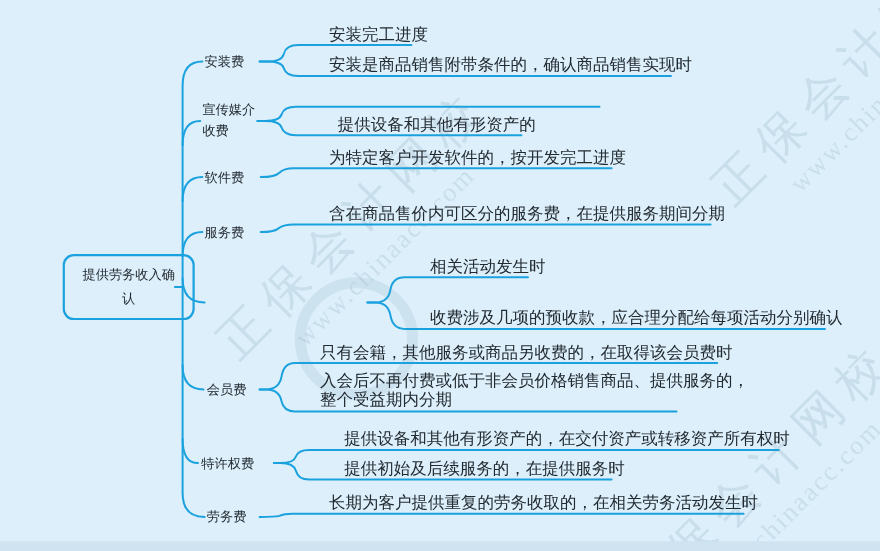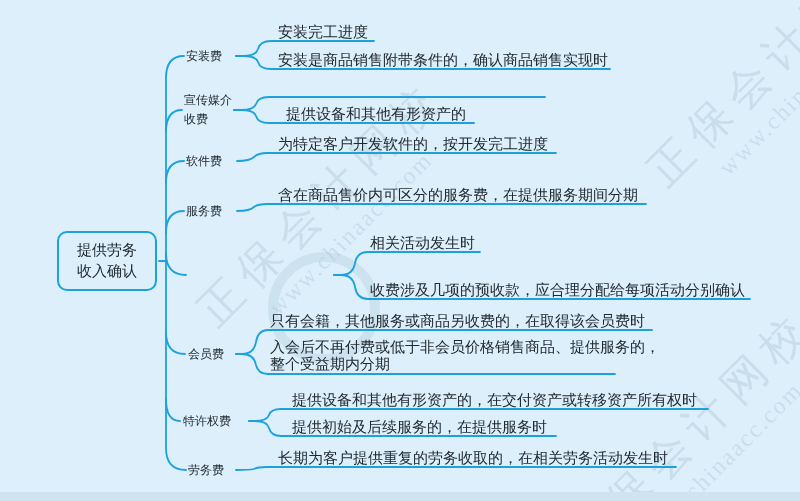--- a/index.html
+++ b/index.html
@@ -5,28 +5,28 @@
   html,body{margin:0;padding:0;}
   #stage{
     position:relative;
     width:800px;height:501px;
     background:var(--background,#dceffa);
     overflow:hidden;
     font-family:"Liberation Serif","DejaVu Serif",serif;
     color:var(--text,#222a31);
   }
   .abs{position:absolute;white-space:nowrap;}
-  .leaf-label{font-size:15px;line-height:17px;}
+  .leaf-label{font-size:15px;line-height:17px;margin-left:21px;}
   .branch-label{font-size:12px;line-height:19px;}
   .wrap{white-space:normal;word-break:break-all;}
   #root-node{
-    position:absolute;left:57px;top:231px;width:100px;height:60px;
+    position:absolute;left:57px;top:231px;width:120px;height:60px;
     box-sizing:border-box;border:2px solid var(--line,#1ba2de);border-radius:10px;
     display:flex;align-items:center;justify-content:center;text-align:center;
-    font-size:15px;line-height:21px;padding:0 12px;
+    font-size:12px;line-height:21px;padding:0 12px;
   }
   #root-node .inner{white-space:normal;}
   svg.links{position:absolute;left:0;top:0;pointer-events:none;}
   .mm-line{fill:none;stroke:var(--line,#1ba2de);stroke-width:1.8;stroke-linecap:round;}
   .watermark{
     position:absolute;color:var(--watermark,#9db8ca);opacity:.30;
     transform:rotate(-45deg);text-align:center;pointer-events:none;
   }
   .watermark .wm-brand{font-size:44px;letter-spacing:10px;white-space:nowrap;}
   .watermark .wm-url{font-size:24px;letter-spacing:2px;white-space:nowrap;}

